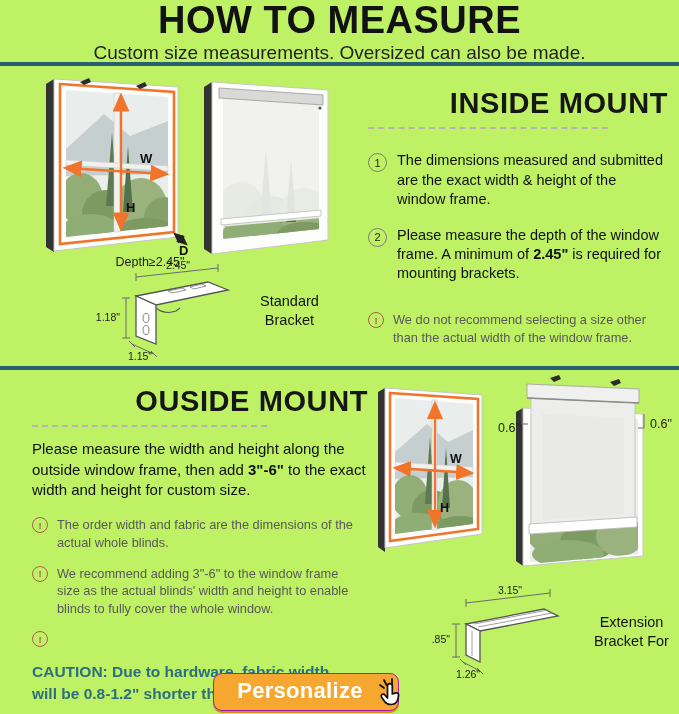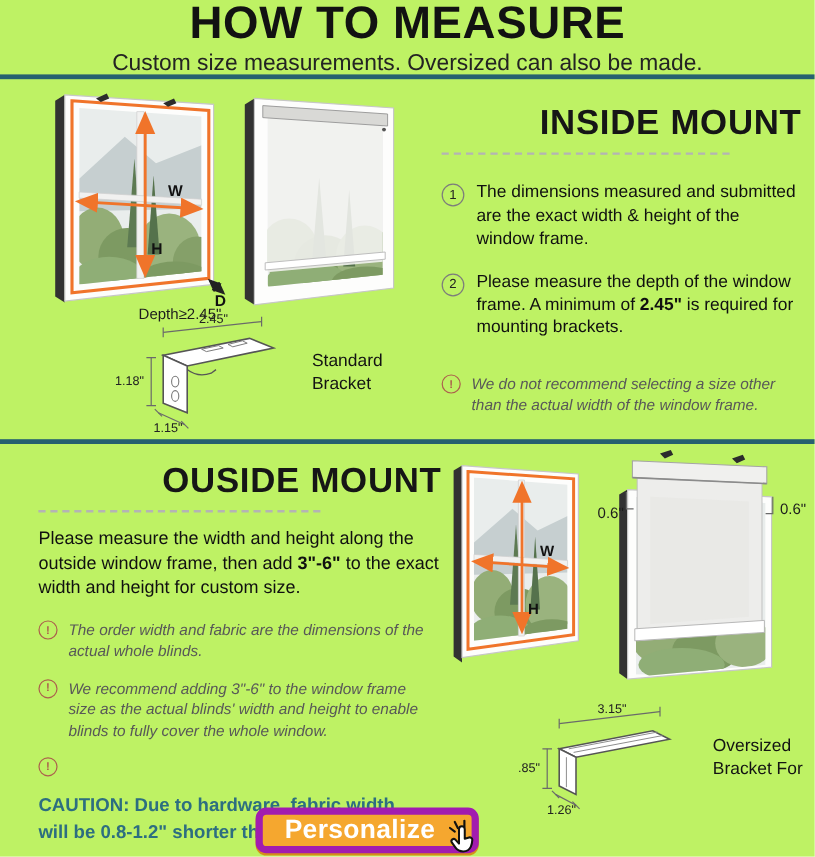--- a/index.html
+++ b/index.html
@@ -22,41 +22,41 @@
   .outside-panel{position:absolute;left:32px;top:386px;width:336px;}
 
   .numitem{display:flex;gap:10px;margin-bottom:17px;}
   .numcircle{width:17px;height:17px;border:1.3px solid #7c7c7c;border-radius:50%;color:#222;
     font-size:11px;display:flex;align-items:center;justify-content:center;flex:none;margin-top:2px;}
   .itemtext{font-size:14.5px;line-height:1.32;color:#101010;width:281px;}
 
   .warn{display:flex;gap:9px;margin-bottom:13px;}
   .warncircle{width:14px;height:14px;border:1.3px solid #ac604d;border-radius:50%;color:#ac604d;
     font-size:9.5px;font-weight:700;display:flex;align-items:center;justify-content:center;flex:none;margin-top:1px;}
-  .warntext{font-size:12.8px;line-height:1.38;color:#585858;width:300px;font-style:italic;}
+  .warntext{font-size:12.8px;line-height:1.38;color:#585858;width:300px;}
   .inside-panel .warn{margin-top:28px;}
   .inside-panel .warntext{width:262px;}
 
   .intro{margin:12px 0 16px;font-size:15px;line-height:1.35;color:#101010;width:334px;}
   .caution{margin-top:14px;font-size:15.5px;font-weight:700;color:#2d6e80;line-height:1.4;width:324px;}
 
   
   .illus{position:absolute;}
   .win-a1{left:36px;top:74px;}
   .win-b{left:196px;top:78px;}
   .win-a2{left:372px;top:382px;}
   .win-c{left:498px;top:374px;}
   .bracket-row{position:absolute;display:flex;align-items:center;gap:12px;}
   .std-bracket{left:96px;top:260px;}
   .ext-bracket{left:432px;top:584px;}
-  .bracket-label{font-size:14.5px;color:#131313;line-height:1.3;}
+  .bracket-label{font-size:14.5px;color:#131313;line-height:1.3;text-align:center;}
 
   
   .btn{position:absolute;left:213px;top:673px;width:186px;height:38px;background:#f5a72f;
-    border:6px solid #a21caf;border-radius:9px;box-shadow:0 2px 0 #d68c1b;
+    border:1px solid #a21caf;border-radius:9px;box-shadow:0 2px 0 #d68c1b;
     color:#fff;font-family:inherit;font-size:22px;font-weight:700;letter-spacing:.3px;
     display:flex;align-items:center;justify-content:center;cursor:pointer;padding:0 26px 2px 14px;}
   .btn .hand{position:absolute;right:-8px;top:1px;}
 
   svg text{font-family:"Liberation Sans","DejaVu Sans",sans-serif;}
 </style>
 </head>
 <body>
 
 <div class="page">
@@ -275,21 +275,21 @@
       <polygon points="34,40 112,25 126,32 48,47" fill="#fff" stroke="#555" stroke-width="1.3"></polygon>
       <line x1="42" y1="40" x2="116" y2="26" stroke="#888" stroke-width=".8"></line>
       <line x1="46" y1="43" x2="120" y2="29" stroke="#888" stroke-width=".8"></line>
       <polygon points="34,40 48,47 48,78 34,71" fill="#fff" stroke="#555" stroke-width="1.3"></polygon>
       <line x1="40" y1="47" x2="40" y2="72" stroke="#888" stroke-width=".8"></line>
       <text x="78" y="10" font-size="10.5" fill="#222" text-anchor="middle">3.15"</text>
       <text x="18" y="59" font-size="10.5" fill="#222" text-anchor="end">1.85"</text>
       <text x="36" y="94" font-size="10.5" fill="#222" text-anchor="middle">1.26"</text>
     </svg>
     <div class="bracket-label">
-      <div>Oversized</div>
+      <div>Extension</div>
       <div>Bracket For</div>
     </div>
   </div>
 
   <button class="btn">
     <span>Personalize</span>
     <svg class="hand" width="34" height="34" viewBox="0 0 34 34">
       <g stroke="#111" stroke-width="1.8" stroke-linecap="round" fill="none">
         <path d="M8 10 L12 13"></path>
           <path d="M12 5 L14.5 10"></path>

